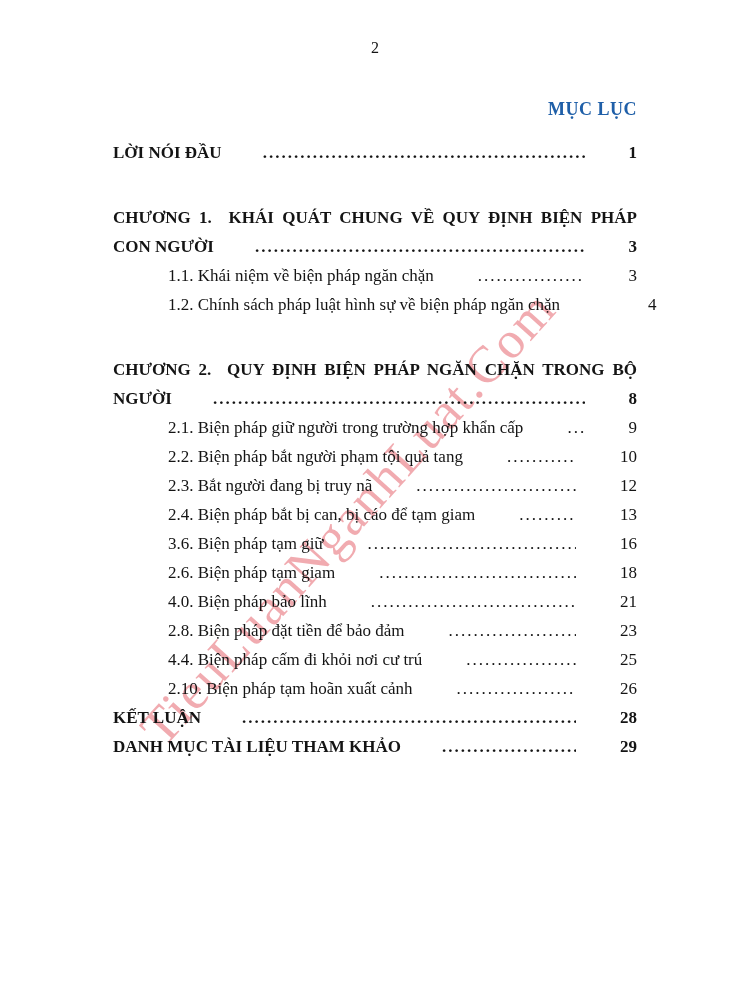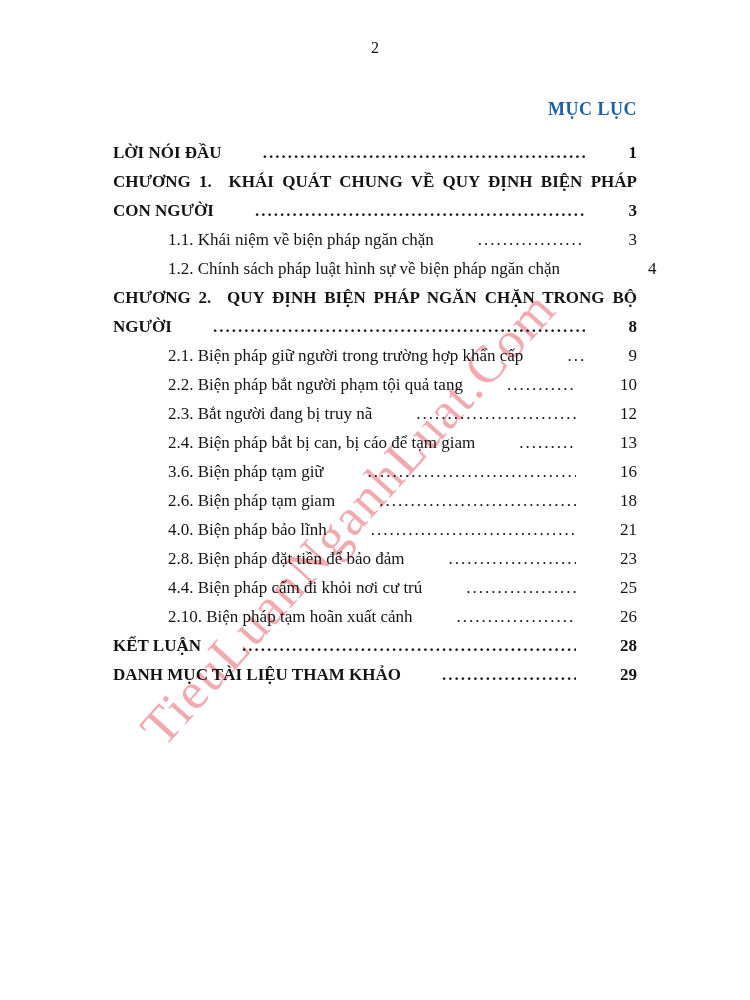--- a/index.html
+++ b/index.html
@@ -47,20 +47,21 @@
   }
   .toc {
     margin-top:18px;
     font-size:17px;
     line-height:29px;
   }
   .toc-entry.bold { font-weight:bold; }
   .justline {
     text-align:justify;
     text-align-last:justify;
+    margin-top:36px;
   }
   .toc-line {
     display:flex;
     align-items:flex-end;
     gap:39px;
   }
   .toc-entry.sub .toc-line { padding-left:55px; }
   .toc-title { white-space:nowrap; }
   .dots {
     flex:1;

